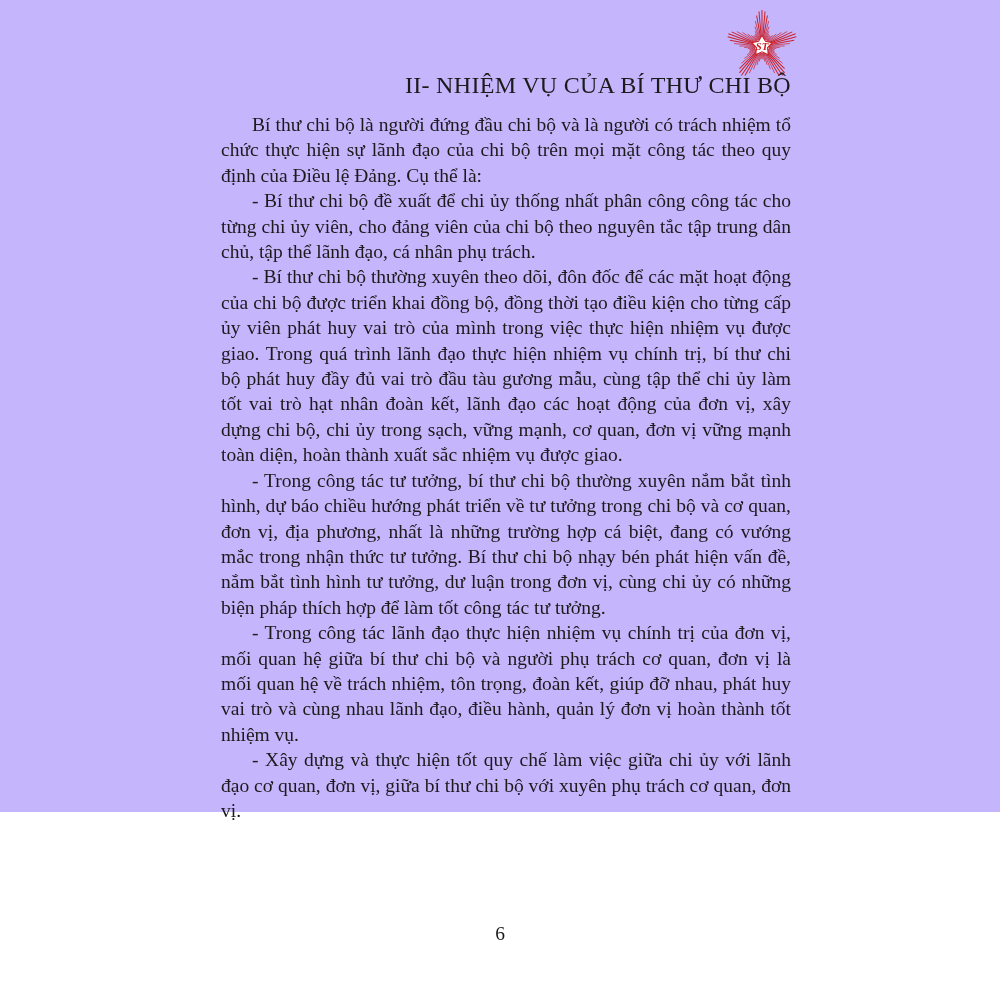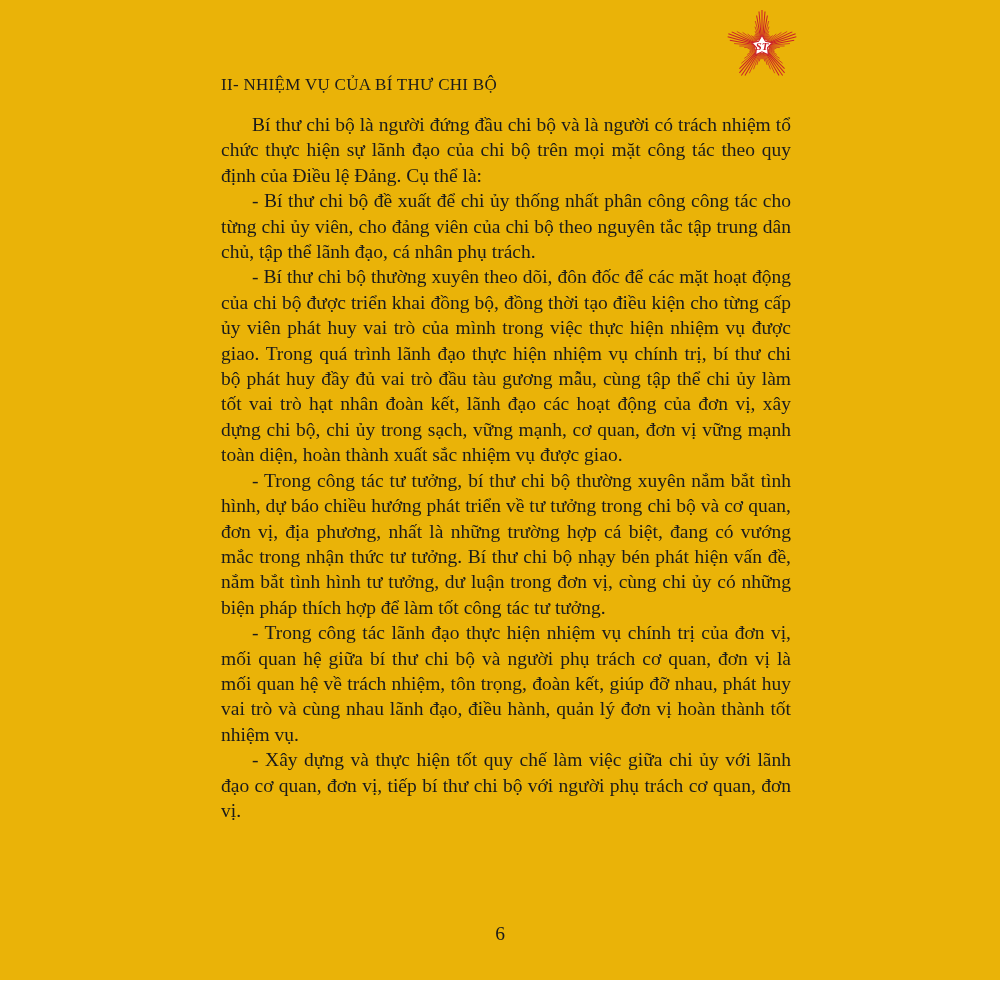--- a/index.html
+++ b/index.html
@@ -6,41 +6,41 @@
   body {
     width: 1000px; height: 1000px;
     background: #ffffff;
     font-family: "Liberation Serif", "DejaVu Serif", serif;
     color: #1b1b1b;
     position: relative;
     overflow: hidden;
   }
   .page {
     position: relative;
-    width: 1000px; height: 980px;
-    background: #eab308;
+    width: 1000px; height: 812px;
+    background: #c4b5fd;
   }
   .text-block {
     position: absolute;
     left: 221px;
     top: 49px;
     width: 570px;
   }
   .text-block p {
     margin: 0;
     font-size: 19.5px;
     line-height: 25.4px;
     text-align: justify;
     text-indent: 31px;
     color: #1b1b1b;
   }
   p.no-indent { text-indent: 0; }
   .section-heading {
-    text-align: left;
-    font-size: 17px;
+    text-align: right;
+    font-size: 24px;
     line-height: 26px;
     letter-spacing: 0.3px;
     margin: 23px 0 14px 0;
     color: #1b1b1b;
     white-space: nowrap;
   }
   p.bold-para {
     font-weight: bold;
     margin-top: 9px !important;
     margin-bottom: 3px !important;
@@ -159,19 +159,19 @@
 
     <p>- Bí thư chi bộ đề xuất để chi ủy thống nhất phân công công tác cho từng chi ủy viên, cho đảng viên của chi bộ theo nguyên tắc tập trung dân chủ, tập thể lãnh đạo, cá nhân phụ trách.</p>
 
     <p>- Bí thư chi bộ thường xuyên theo dõi, đôn đốc để các mặt hoạt động của chi bộ được triển khai đồng bộ, đồng thời tạo điều kiện cho từng cấp ủy viên phát huy vai trò của mình trong việc thực hiện nhiệm vụ được giao. Trong quá trình lãnh đạo thực hiện nhiệm vụ chính trị, bí thư chi bộ phát huy đầy đủ vai trò đầu tàu gương mẫu, cùng tập thể chi ủy làm tốt vai trò hạt nhân đoàn kết, lãnh đạo các hoạt động của đơn vị, xây dựng chi bộ, chi ủy trong sạch, vững mạnh, cơ quan, đơn vị vững mạnh toàn diện, hoàn thành xuất sắc nhiệm vụ được giao.</p>
 
     <p>- Trong công tác tư tưởng, bí thư chi bộ thường xuyên nắm bắt tình hình, dự báo chiều hướng phát triển về tư tưởng trong chi bộ và cơ quan, đơn vị, địa phương, nhất là những trường hợp cá biệt, đang có vướng mắc trong nhận thức tư tưởng. Bí thư chi bộ nhạy bén phát hiện vấn đề, nắm bắt tình hình tư tưởng, dư luận trong đơn vị, cùng chi ủy có những biện pháp thích hợp để làm tốt công tác tư tưởng.</p>
 
 
     <p>- Trong công tác lãnh đạo thực hiện nhiệm vụ chính trị của đơn vị, mối quan hệ giữa bí thư chi bộ và người phụ trách cơ quan, đơn vị là mối quan hệ về trách nhiệm, tôn trọng, đoàn kết, giúp đỡ nhau, phát huy vai trò và cùng nhau lãnh đạo, điều hành, quản lý đơn vị hoàn thành tốt nhiệm vụ.</p>
 
-    <p>- Xây dựng và thực hiện tốt quy chế làm việc giữa chi ủy với lãnh đạo cơ quan, đơn vị, tiếp bí thư chi bộ với người phụ trách cơ quan, đơn vị.</p>
+    <p>- Xây dựng và thực hiện tốt quy chế làm việc giữa chi ủy với lãnh đạo cơ quan, đơn vị, giữa bí thư chi bộ với xuyên phụ trách cơ quan, đơn vị.</p>
 
   </div>
 
   <div class="page-number">6</div>
 
 </div>
 
 </body></html>

